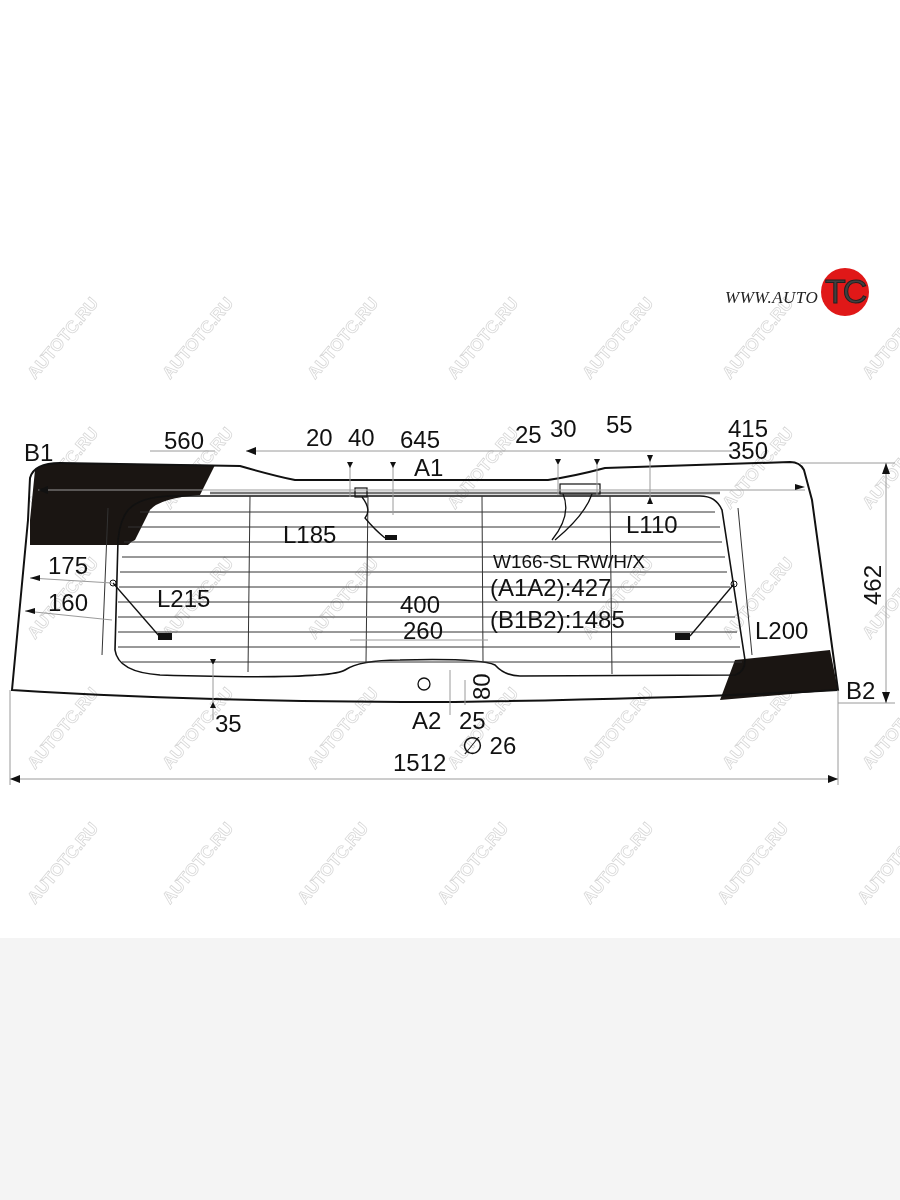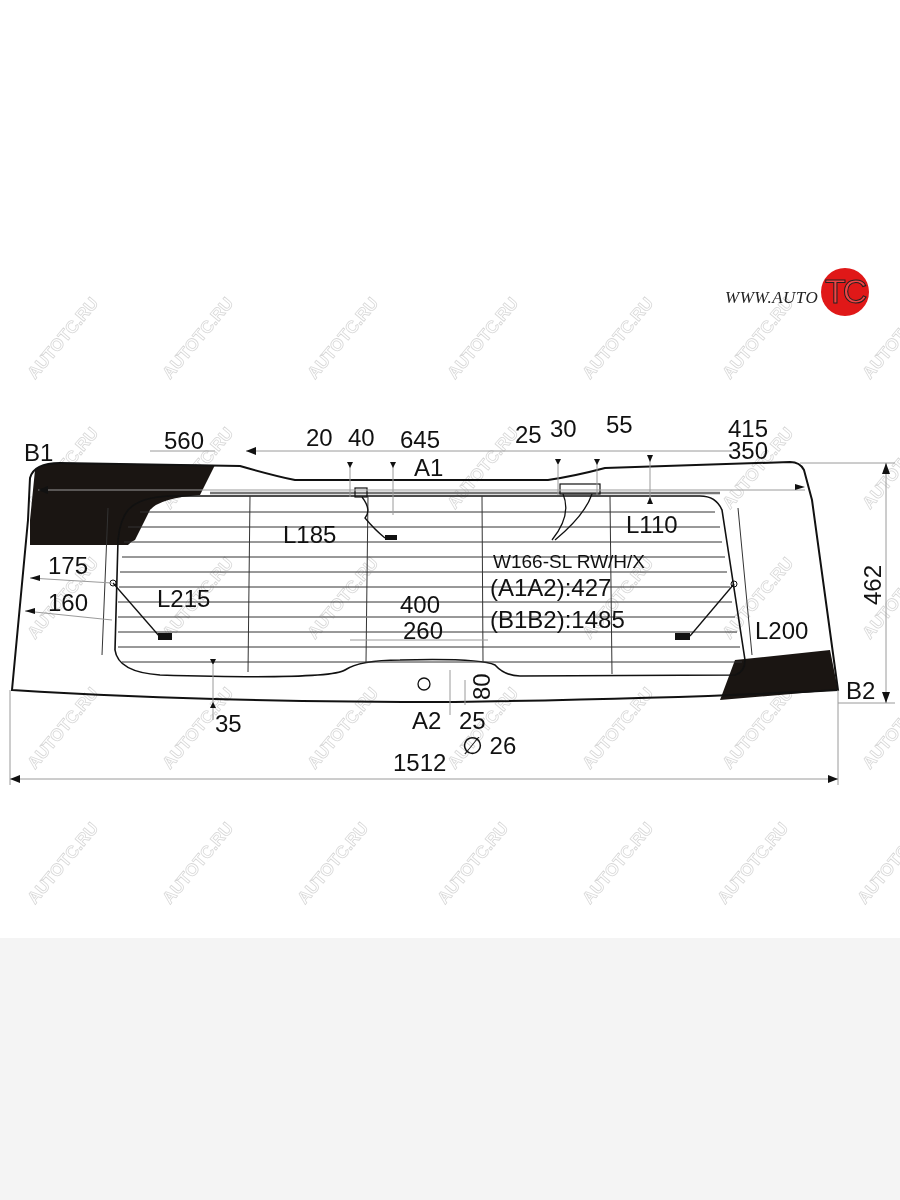--- a/index.html
+++ b/index.html
@@ -6,21 +6,21 @@
   body { width: 900px; height: 1200px; background: #ffffff; position: relative; overflow: hidden; font-family: "Liberation Sans", "DejaVu Sans", sans-serif; }
   .canvas { position: absolute; left: 0; top: 0; width: 900px; height: 940px; background: #ffffff; }
   .footer-band { position: absolute; left: 0; top: 938px; width: 900px; height: 262px; background: #f4f4f4; }
   svg { position: absolute; left: 0; top: 0; }
   .dim { font-family: "Liberation Sans", "DejaVu Sans", sans-serif; font-size: 24px; fill: #111; }
   .dim-sm { font-family: "Liberation Sans", "DejaVu Sans", sans-serif; font-size: 19px; fill: #111; }
   .wm { font-family: "Liberation Sans", "DejaVu Sans", sans-serif; font-size: 17px; font-weight: bold; fill: none; stroke: #d8d8d8; stroke-width: 0.8; }
   .logo { position: absolute; left: 725px; top: 268px; width: 170px; height: 50px; }
   .logo-text { position: absolute; left: 0; top: 20px; font-family: "Liberation Serif", "DejaVu Serif", serif; font-style: italic; font-size: 17px; color: #222; letter-spacing: 0.5px; white-space: nowrap; }
   .logo-circle { position: absolute; left: 96px; top: 0px; width: 48px; height: 48px; border-radius: 50%; background: #e01818; }
-  .logo-tc { position: absolute; left: 100px; top: 4px; font-family: "Liberation Sans", "DejaVu Sans", sans-serif; font-size: 34px; color: #ef4444; letter-spacing: -3px; -webkit-text-stroke: 1px #222; }
+  .logo-tc { position: absolute; left: 100px; top: 4px; font-family: "Liberation Sans", "DejaVu Sans", sans-serif; font-size: 34px; color: #404040; letter-spacing: -3px; -webkit-text-stroke: 1px #222; }
   .logo-ru { position: absolute; left: 142px; top: 20px; font-family: "Liberation Sans", "DejaVu Sans", sans-serif; font-size: 17px; color: #222; margin-left: 40px; }
 </style>
 </head>
 <body>
 
 <div class="canvas"></div>
 <div class="footer-band"></div>
 
 <svg width="900" height="940" viewBox="0 0 900 940">
 

